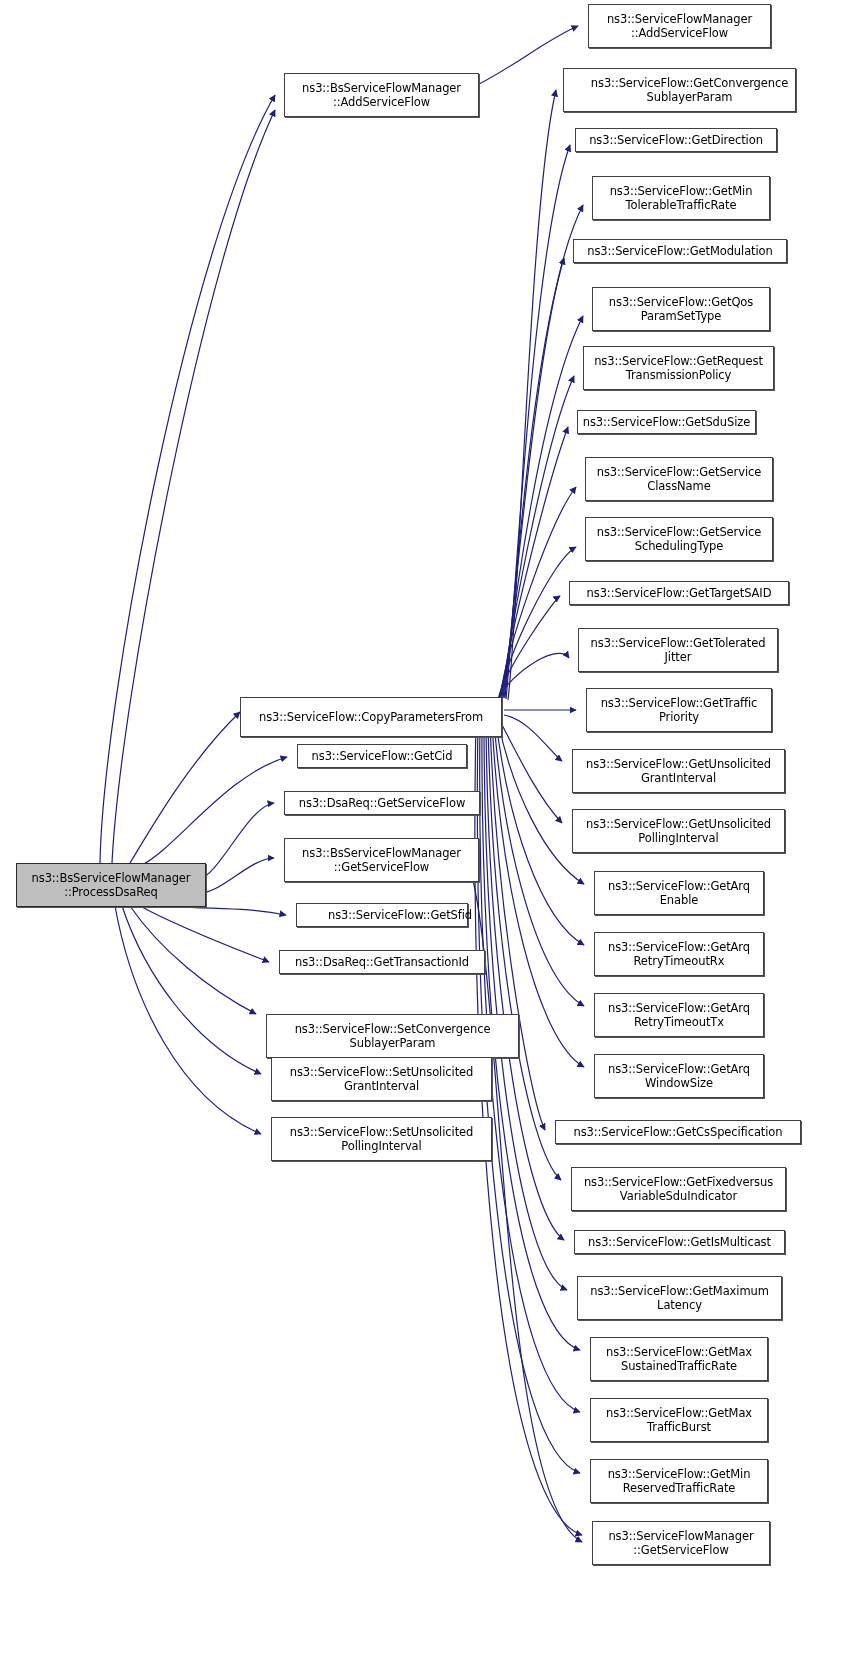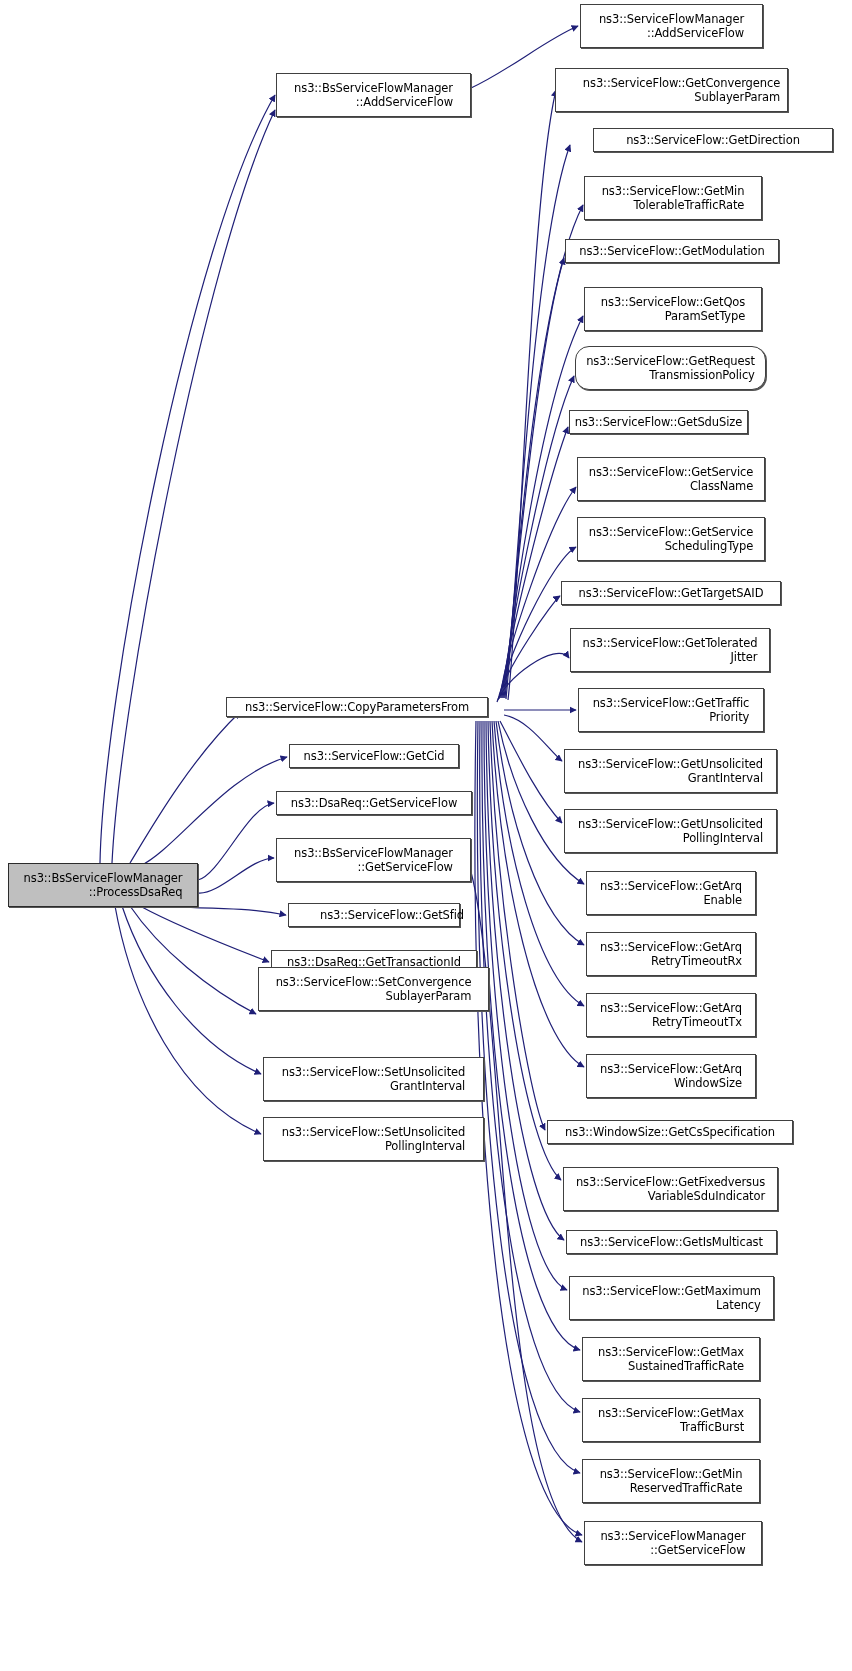--- a/index.html
+++ b/index.html
@@ -27,24 +27,25 @@
     position: absolute;
     box-sizing: border-box;
     border: 1px solid #404040;
     background: #ffffff;
     color: #000000;
     font-size: 11.5px;
     line-height: 14px;
     display: flex;
     align-items: center;
     justify-content: center;
-    text-align: right;
+    text-align: center;
     white-space: pre-line;
     letter-spacing: -0.1px;
     box-shadow: 1px 1px 0 0 #555555;
+    margin-left: 8px;
   }
   .node.root {
     background: #bfbfbf;
     border: 1px solid #2b2b2b;
   }
 </style>
 </head>
 <body>
 
 <div id="canvas">
@@ -94,44 +95,44 @@
         <path d="M 478,721 C 472,1090 506,1450 580,1473" fill="none" stroke="#1f1f77" stroke-width="1.2" marker-end="url(#arrow)"></path>
         <path d="M 476,721 C 468,1120 502,1510 582,1535" fill="none" stroke="#1f1f77" stroke-width="1.2" marker-end="url(#arrow)"></path>
         <path d="M 471,872 C 505,1000 500,1500 582,1542" fill="none" stroke="#1f1f77" stroke-width="1.2" marker-end="url(#arrow)"></path>
       </g>
   </svg>
   <div id="node-layer">
       <div class="node root" style="left: 8px; top: 863px; width: 190px; height: 44px;">ns3::BsServiceFlowManager
 ::ProcessDsaReq</div>
       <div class="node" style="left: 276px; top: 73px; width: 195px; height: 44px;">ns3::BsServiceFlowManager
 ::AddServiceFlow</div>
-      <div class="node" style="left: 226px; top: 697px; width: 262px; height: 20px;">ns3::ServiceFlow::CopyParametersFrom</div>
+      <div class="node" style="left: 232px; top: 697px; width: 262px; height: 40px;">ns3::ServiceFlow::CopyParametersFrom</div>
       <div class="node" style="left: 289px; top: 744px; width: 170px; height: 24px;">ns3::ServiceFlow::GetCid</div>
       <div class="node" style="left: 276px; top: 791px; width: 196px; height: 24px;">ns3::DsaReq::GetServiceFlow</div>
       <div class="node" style="left: 276px; top: 838px; width: 195px; height: 44px;">ns3::BsServiceFlowManager
 ::GetServiceFlow</div>
       <div class="node" style="left: 288px; top: 903px; width: 172px; height: 24px; padding-left: 36px;">ns3::ServiceFlow::GetSfid</div>
       <div class="node" style="left: 271px; top: 950px; width: 206px; height: 24px;">ns3::DsaReq::GetTransactionId</div>
-      <div class="node" style="left: 258px; top: 967px; width: 231px; height: 44px;">ns3::ServiceFlow::SetConvergence
+      <div class="node" style="left: 258px; top: 1014px; width: 253px; height: 44px;">ns3::ServiceFlow::SetConvergence
 SublayerParam</div>
       <div class="node" style="left: 263px; top: 1057px; width: 221px; height: 44px;">ns3::ServiceFlow::SetUnsolicited
 GrantInterval</div>
       <div class="node" style="left: 263px; top: 1117px; width: 221px; height: 44px;">ns3::ServiceFlow::SetUnsolicited
 PollingInterval</div>
       <div class="node" style="left: 580px; top: 4px; width: 183px; height: 44px;">ns3::ServiceFlowManager
 ::AddServiceFlow</div>
       <div class="node" style="left: 555px; top: 68px; width: 233px; height: 44px; padding-left: 20px;">ns3::ServiceFlow::GetConvergence
 SublayerParam</div>
-      <div class="node" style="left: 593px; top: 128px; width: 240px; height: 24px;">ns3::ServiceFlow::GetDirection</div>
+      <div class="node" style="left: 567px; top: 128px; width: 202px; height: 24px;">ns3::ServiceFlow::GetDirection</div>
       <div class="node" style="left: 584px; top: 176px; width: 178px; height: 44px;">ns3::ServiceFlow::GetMin
 TolerableTrafficRate</div>
       <div class="node" style="left: 565px; top: 239px; width: 214px; height: 24px;">ns3::ServiceFlow::GetModulation</div>
       <div class="node" style="left: 584px; top: 287px; width: 178px; height: 44px;">ns3::ServiceFlow::GetQos
 ParamSetType</div>
-      <div class="node" style="left: 575px; top: 346px; width: 191px; height: 44px; border-radius: 14px;">ns3::ServiceFlow::GetRequest
+      <div class="node" style="left: 575px; top: 346px; width: 191px; height: 44px;">ns3::ServiceFlow::GetRequest
 TransmissionPolicy</div>
       <div class="node" style="left: 569px; top: 410px; width: 179px; height: 24px;">ns3::ServiceFlow::GetSduSize</div>
       <div class="node" style="left: 577px; top: 457px; width: 188px; height: 44px;">ns3::ServiceFlow::GetService
 ClassName</div>
       <div class="node" style="left: 577px; top: 517px; width: 188px; height: 44px;">ns3::ServiceFlow::GetService
 SchedulingType</div>
       <div class="node" style="left: 561px; top: 581px; width: 220px; height: 24px;">ns3::ServiceFlow::GetTargetSAID</div>
       <div class="node" style="left: 570px; top: 628px; width: 200px; height: 44px;">ns3::ServiceFlow::GetTolerated
 Jitter</div>
       <div class="node" style="left: 578px; top: 688px; width: 186px; height: 44px;">ns3::ServiceFlow::GetTraffic
@@ -141,21 +142,21 @@
       <div class="node" style="left: 564px; top: 809px; width: 213px; height: 44px;">ns3::ServiceFlow::GetUnsolicited
 PollingInterval</div>
       <div class="node" style="left: 586px; top: 871px; width: 170px; height: 44px;">ns3::ServiceFlow::GetArq
 Enable</div>
       <div class="node" style="left: 586px; top: 932px; width: 170px; height: 44px;">ns3::ServiceFlow::GetArq
 RetryTimeoutRx</div>
       <div class="node" style="left: 586px; top: 993px; width: 170px; height: 44px;">ns3::ServiceFlow::GetArq
 RetryTimeoutTx</div>
       <div class="node" style="left: 586px; top: 1054px; width: 170px; height: 44px;">ns3::ServiceFlow::GetArq
 WindowSize</div>
-      <div class="node" style="left: 547px; top: 1120px; width: 246px; height: 24px;">ns3::WindowSize::GetCsSpecification</div>
+      <div class="node" style="left: 547px; top: 1120px; width: 246px; height: 24px;">ns3::ServiceFlow::GetCsSpecification</div>
       <div class="node" style="left: 563px; top: 1167px; width: 215px; height: 44px;">ns3::ServiceFlow::GetFixedversus
 VariableSduIndicator</div>
       <div class="node" style="left: 566px; top: 1230px; width: 211px; height: 24px;">ns3::ServiceFlow::GetIsMulticast</div>
       <div class="node" style="left: 569px; top: 1276px; width: 205px; height: 44px;">ns3::ServiceFlow::GetMaximum
 Latency</div>
       <div class="node" style="left: 582px; top: 1337px; width: 178px; height: 44px;">ns3::ServiceFlow::GetMax
 SustainedTrafficRate</div>
       <div class="node" style="left: 582px; top: 1398px; width: 178px; height: 44px;">ns3::ServiceFlow::GetMax
 TrafficBurst</div>
       <div class="node" style="left: 582px; top: 1459px; width: 178px; height: 44px;">ns3::ServiceFlow::GetMin

